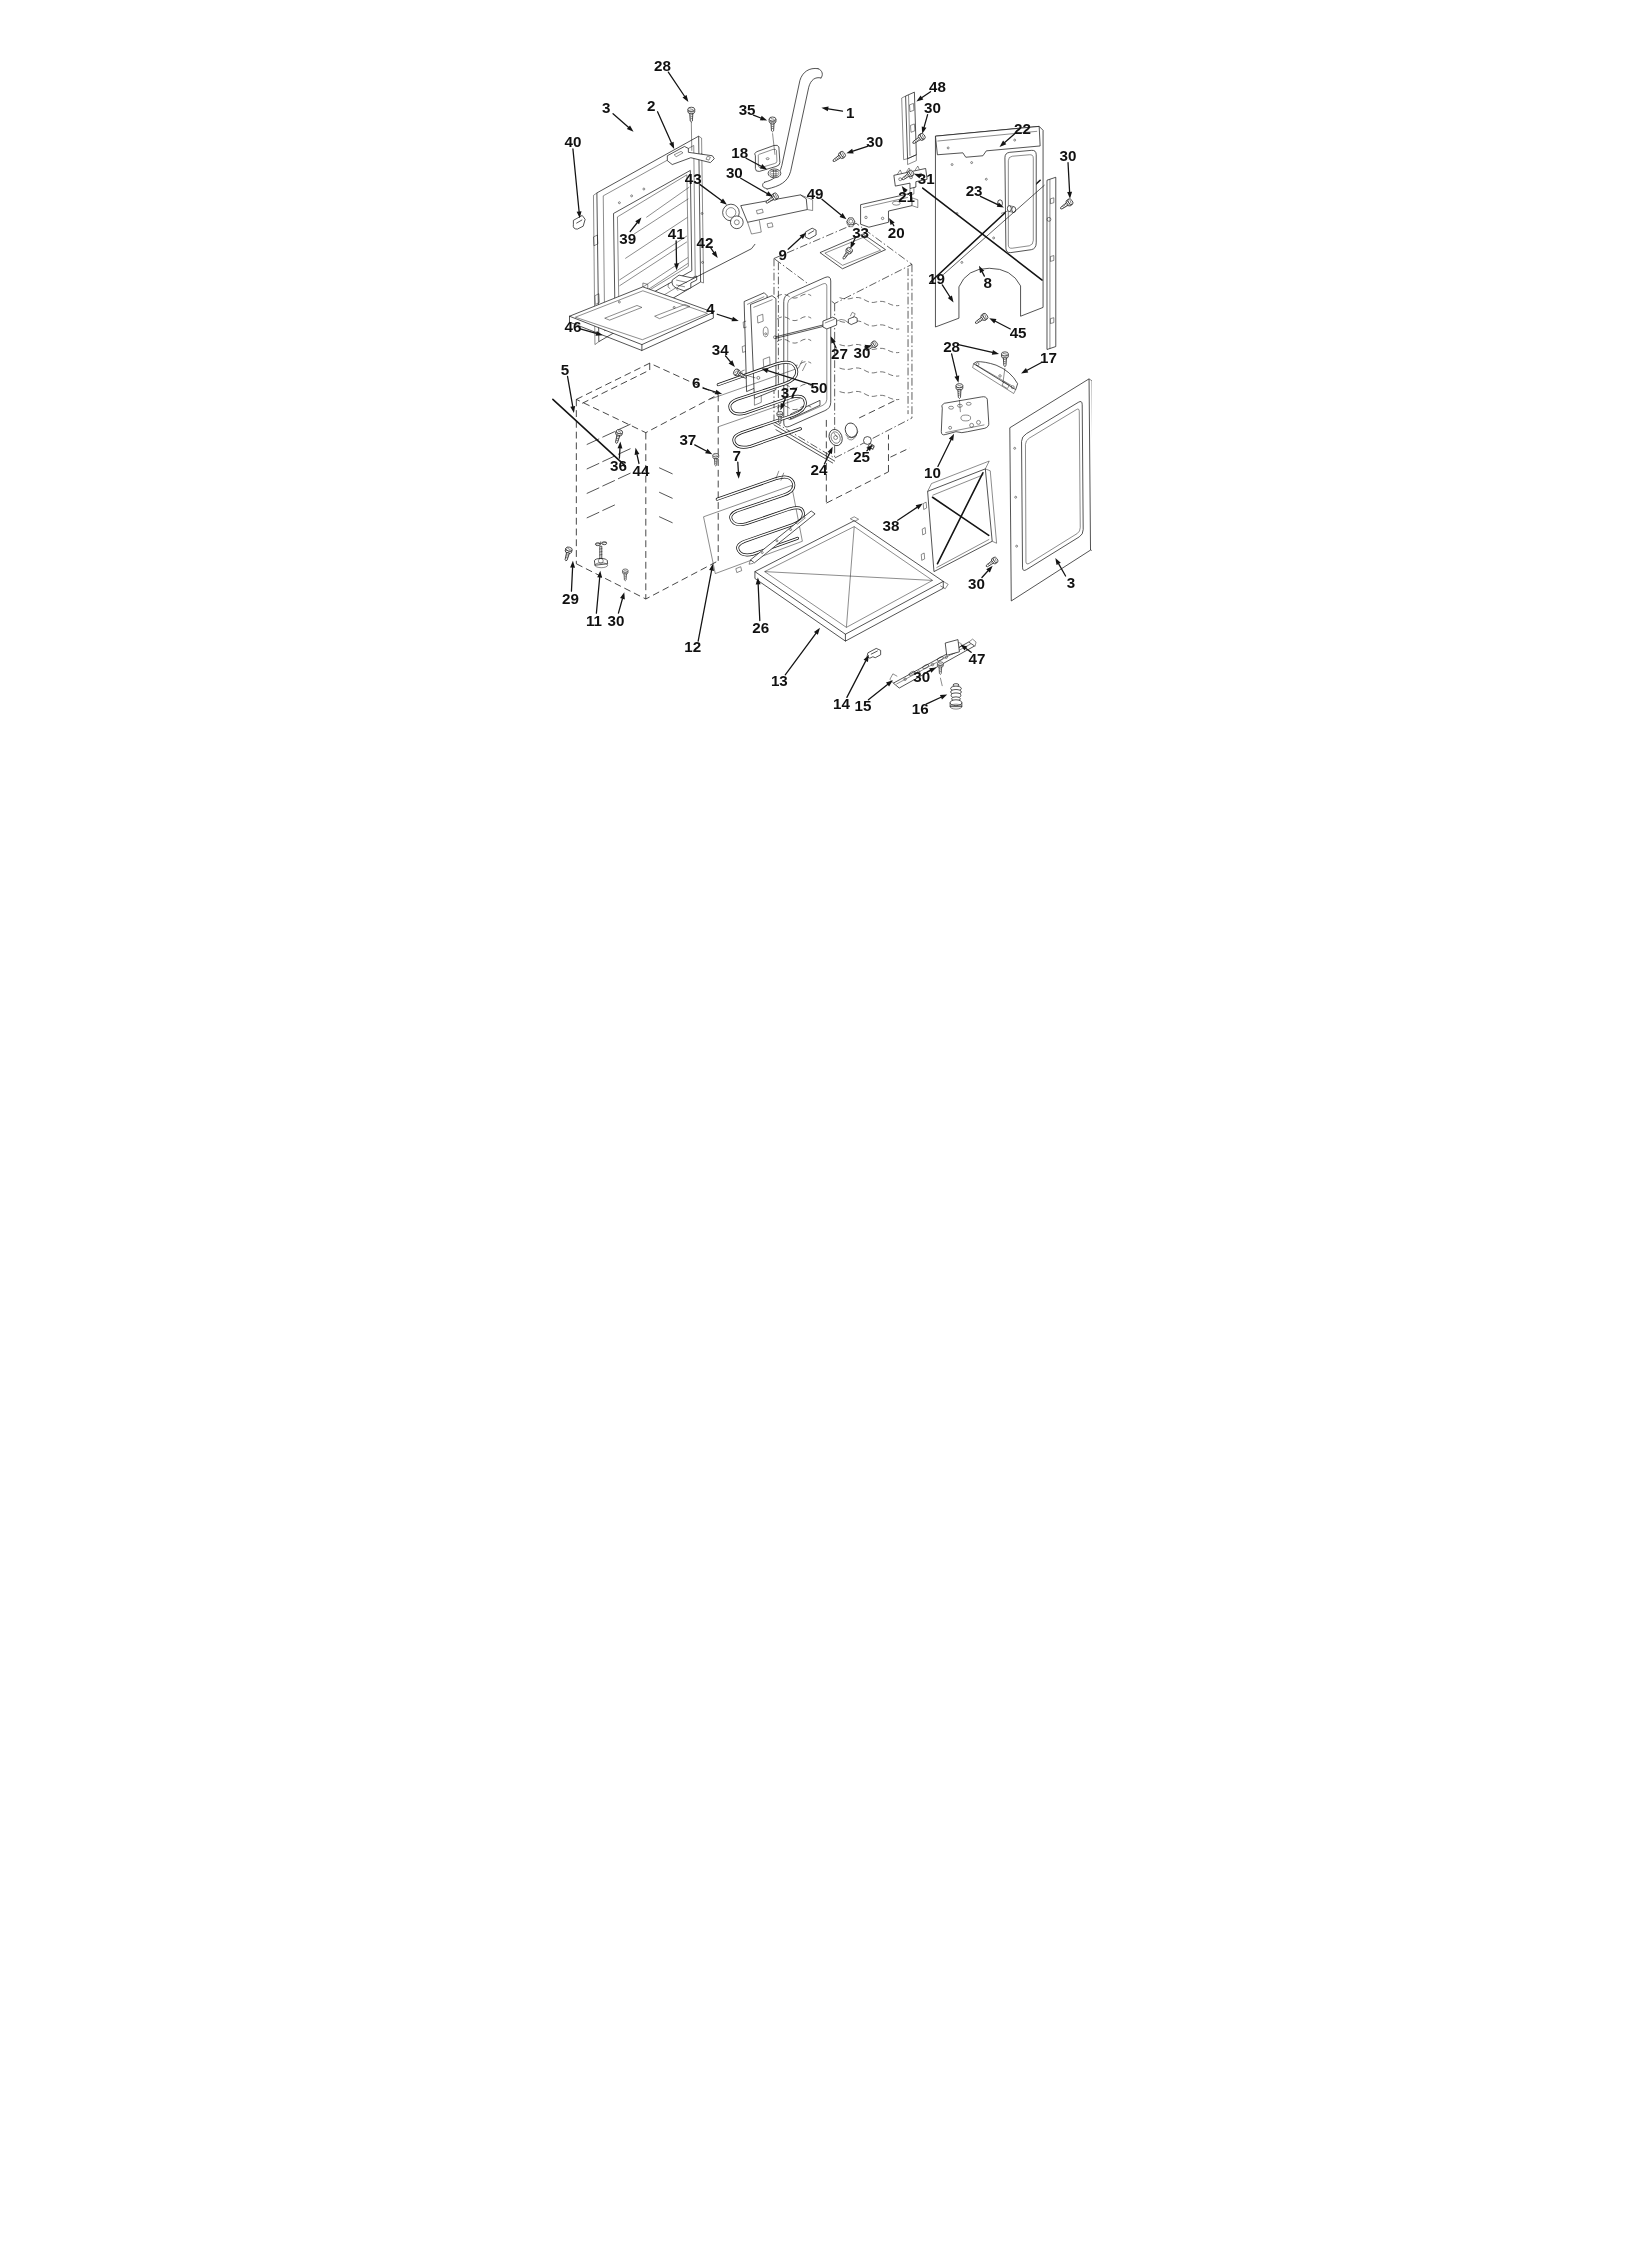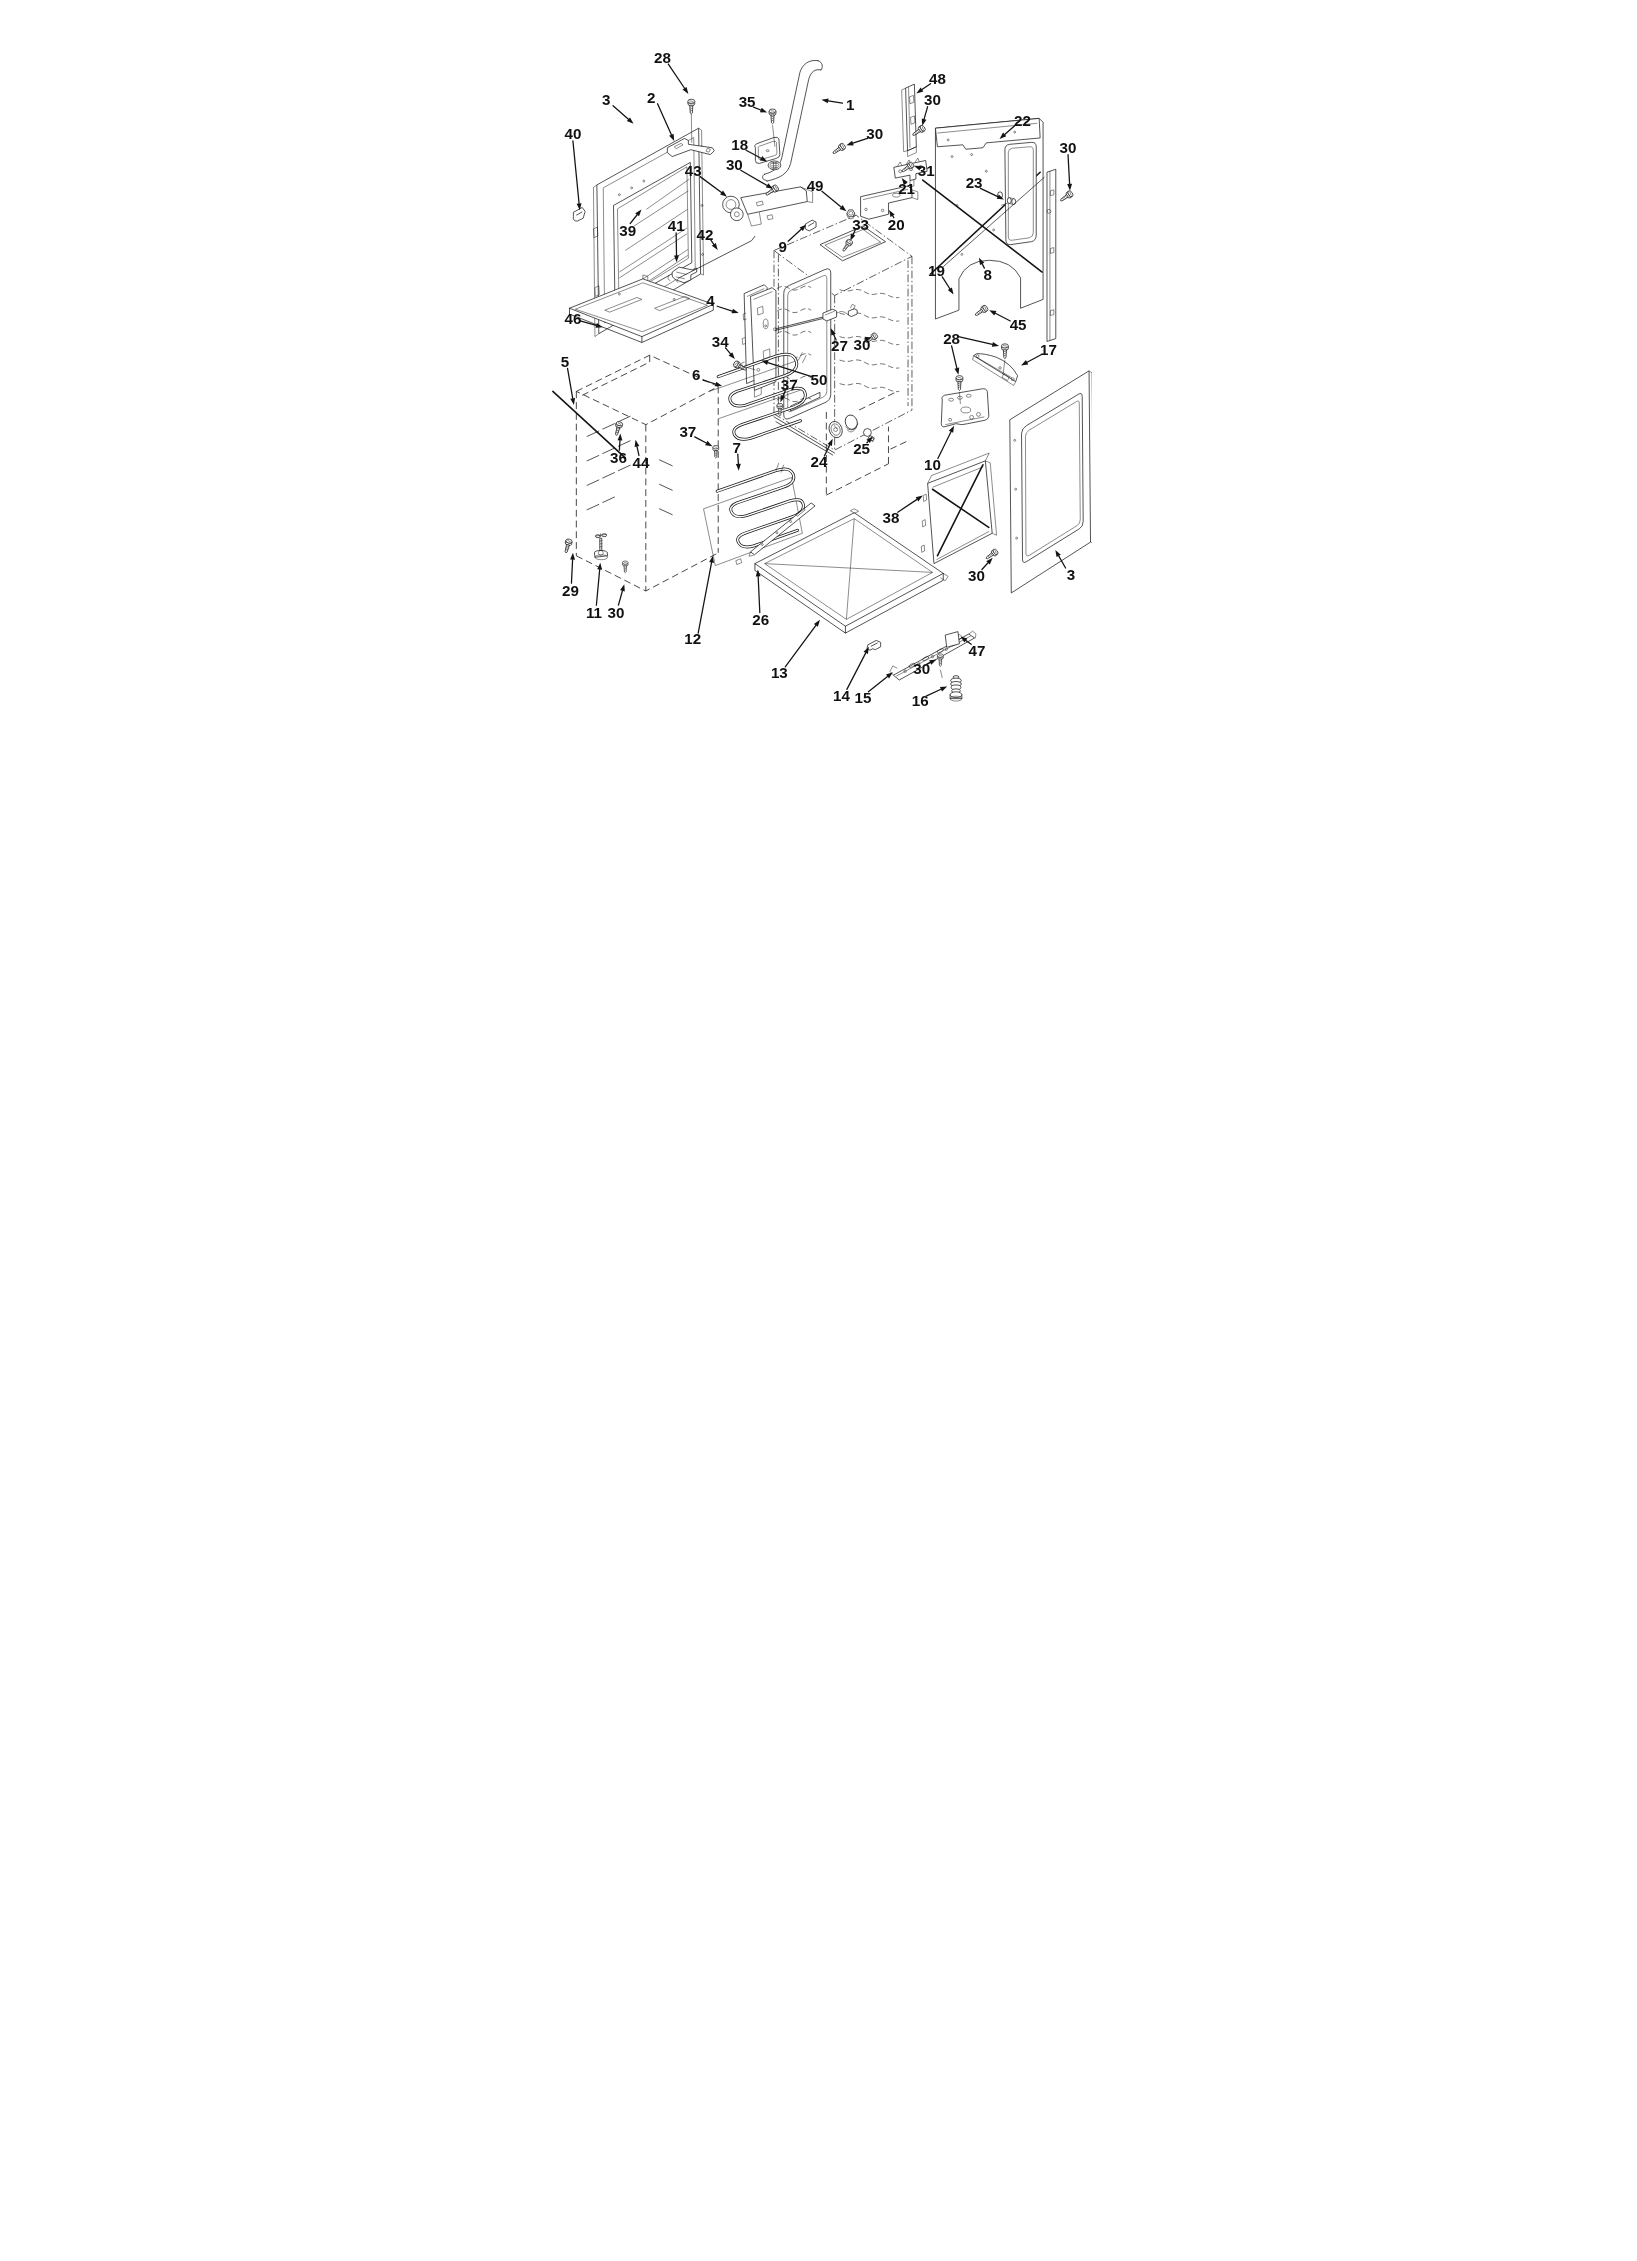--- a/index.html
+++ b/index.html
@@ -1,16 +1,16 @@
 <!DOCTYPE html>
 <html style="font-size:7.8px"><head>
 <meta charset="utf-8">
 <style>
   html,body{margin:0;padding:0;background:#ffffff;}
-  .page{width:100%;max-width:546px;margin:0 auto;text-decoration:underline;}
+  .page{width:100%;max-width:546px;margin:8px auto;text-decoration:underline;}
   svg{display:block;width:100%;height:auto;background:#fff;}
   .ln{stroke:#141414;stroke-width:1.5;fill:none;stroke-linecap:round;stroke-linejoin:round;}
   .lnw{stroke:#141414;stroke-width:1.5;fill:#ffffff;stroke-linejoin:round;}
   .thin{stroke:#141414;stroke-width:1;fill:none;}
   .thick{stroke:#141414;stroke-width:3.2;fill:none;stroke-linecap:round;}
   .tube{stroke:#141414;stroke-width:6;fill:none;stroke-linecap:round;stroke-linejoin:round;}
   .tubein{stroke:#ffffff;stroke-width:3;fill:none;stroke-linecap:round;stroke-linejoin:round;}
   .phantom{stroke:#141414;stroke-width:1.4;fill:none;stroke-dasharray:16 5 3 5;}
   .dashed{stroke:#141414;stroke-width:1.6;fill:none;stroke-dasharray:14 8;}
   .wavy{stroke:#141414;stroke-width:1.2;fill:none;stroke-dasharray:11 6;}

